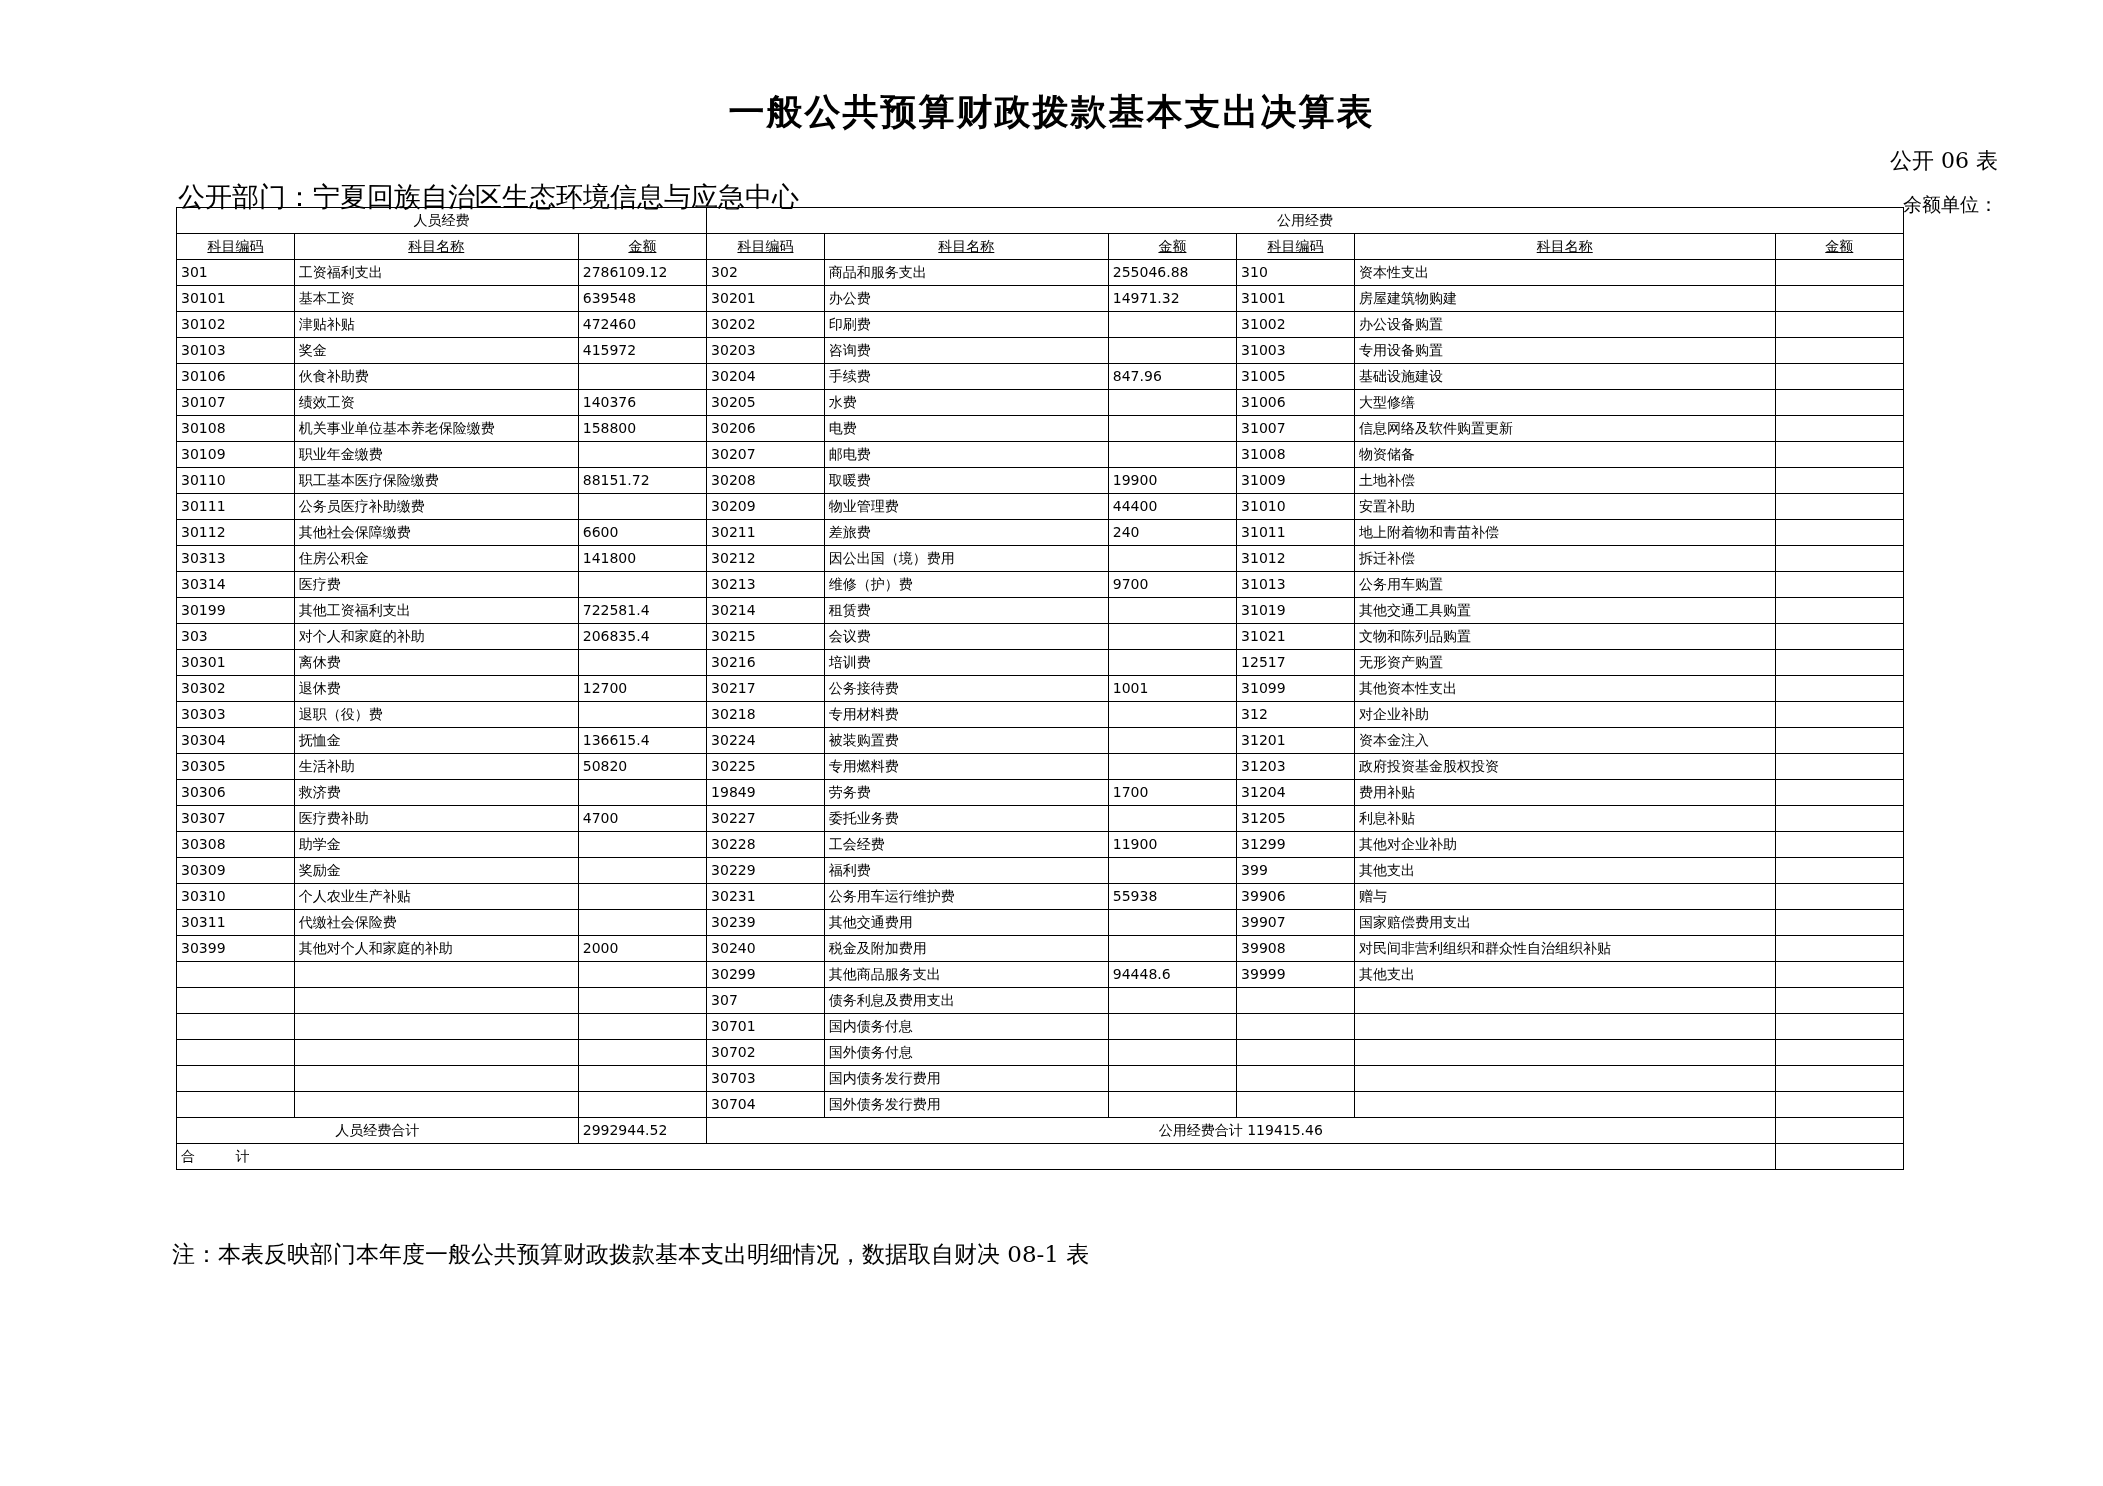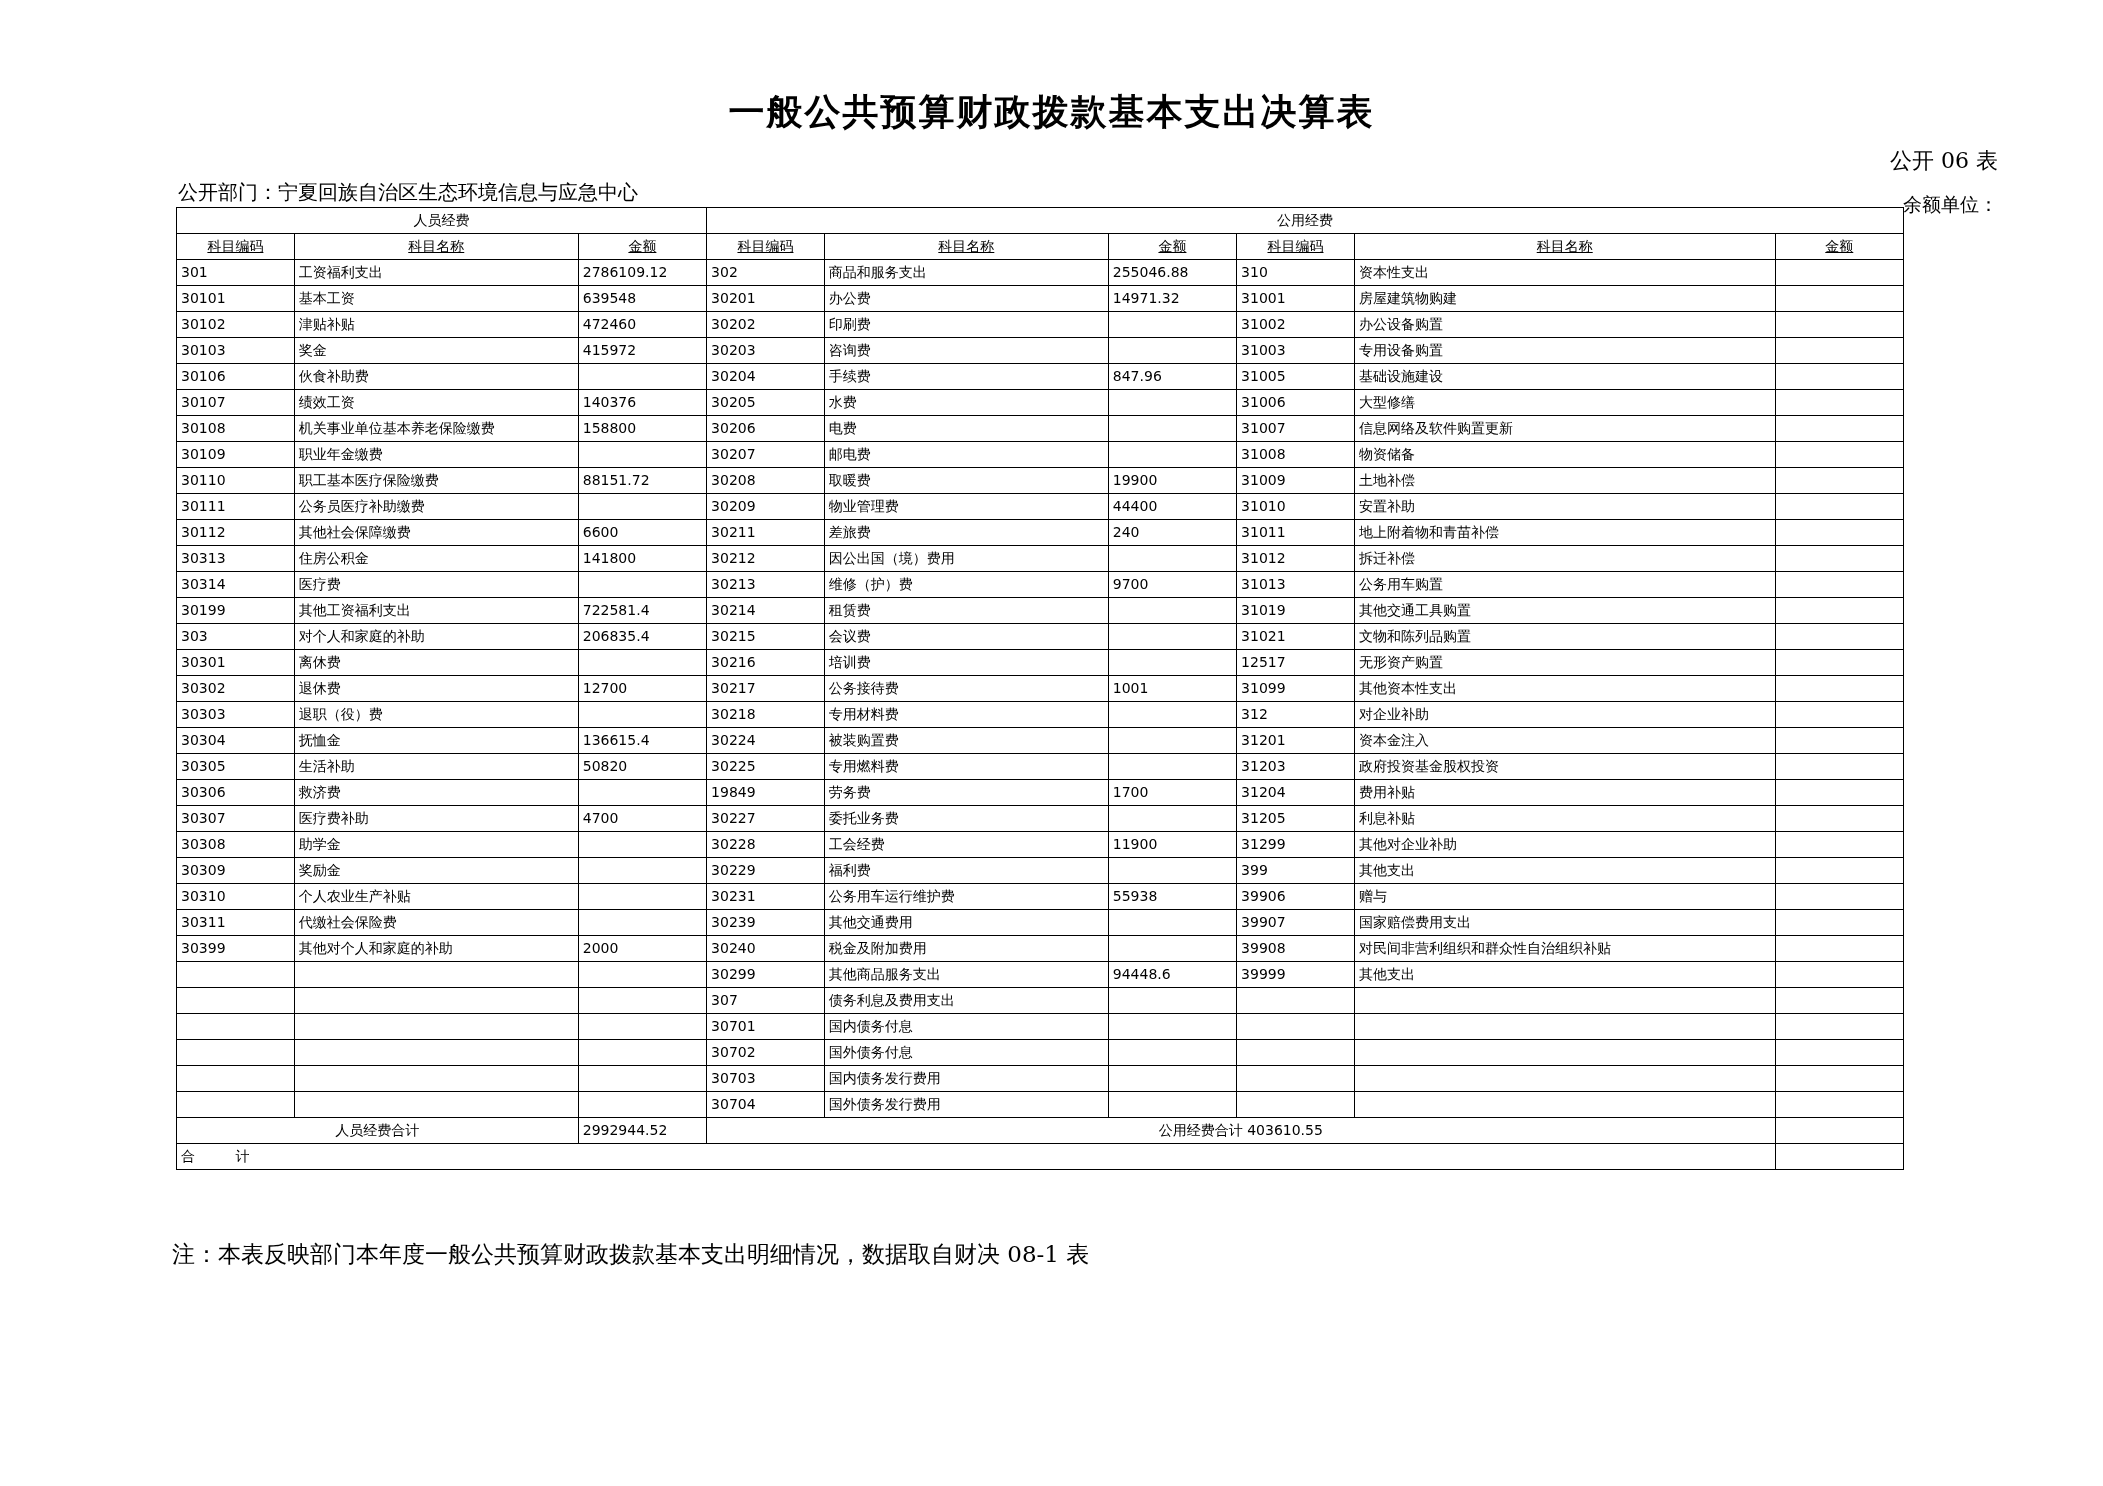--- a/index.html
+++ b/index.html
@@ -36,21 +36,21 @@
     position: absolute;
     top: 146px;
     right: 105px;
     font-size: 22px;
     font-family: "DejaVu Serif", serif;
   }
   .dept-line {
     position: absolute;
     top: 179px;
     left: 178px;
-    font-size: 20px;
+    font-size: 27px;
     font-family: Liberation Serif, serif;
   }
   .unit-line {
     position: absolute;
     top: 192px;
     right: 105px;
     font-size: 19px;
     font-family: "DejaVu Serif", serif;
   }
   table.main {
@@ -501,21 +501,21 @@
         <td class="c-name">国外债务发行费用</td>
         <td class="c-amt"></td>
         <td class="c-code"></td>
         <td class="c-name"></td>
         <td class="c-amt"></td>
       </tr>
 
       <tr class="total-row">
         <td colspan="2" class="sum-label">人员经费合计</td>
         <td class="c-amt">2992944.52</td>
-        <td colspan="5" class="sum-wide">公用经费合计 403610.55</td>
+        <td colspan="5" class="sum-wide">公用经费合计 119415.46</td>
         <td></td>
       </tr>
       <tr class="total-row">
         <td colspan="8" class="total-label">合        计</td>
         <td class="c-amt"></td>
       </tr>
     </tbody>
   </table>
 
   <div class="note">注：本表反映部门本年度一般公共预算财政拨款基本支出明细情况，数据取自财决 08-1 表</div>

